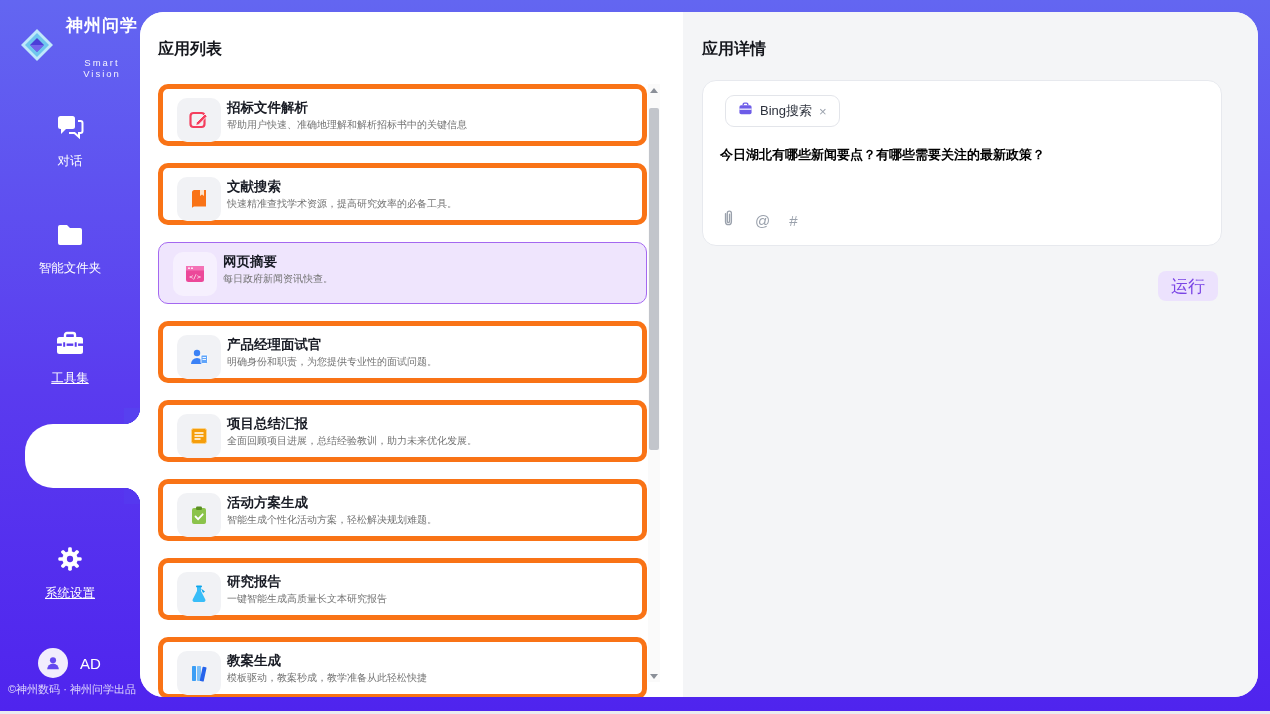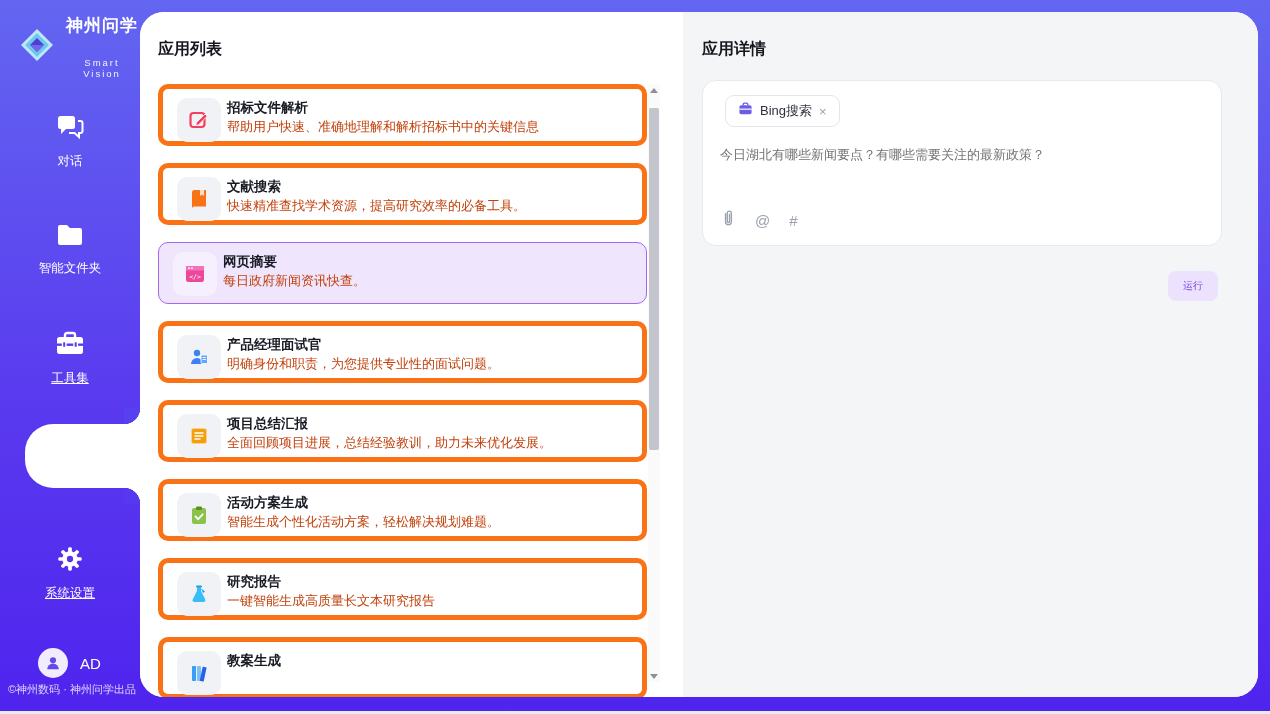--- a/index.html
+++ b/index.html
@@ -45,42 +45,42 @@
 
   
   .cards { position:absolute; left:18px; top:72px; width:489px; }
   .card { position:relative; width:489px; height:62px; border:5px solid #f97316; border-radius:10px;
           background:#fff; margin-bottom:17px; cursor:pointer; }
   .card.selected { background:#efe5fd; border:1.5px solid #a468f0; }
   .app-ic { position:absolute; left:14px; top:9px; width:44px; height:44px; border-radius:10px;
             background:#f1f2f5; display:flex; align-items:center; justify-content:center; }
   .card.selected .app-ic { background:#f6f0fe; }
   .card-title { position:absolute; left:64px; top:10px; font-size:13.5px; font-weight:700; color:#181b24; }
-  .card-desc  { position:absolute; left:64px; top:29px; font-size:13px; color:#c2410c;text-align:right; }
+  .card-desc  { position:absolute; left:64px; top:29px; font-size:10px; color:#737373;text-align:right; }
 
   
   .sb-track { position:absolute; left:508px; top:72px; width:12px; height:598px; background:#fafafa; }
   .sb-btn { position:absolute; left:0; width:12px; height:12px; display:flex; align-items:center; justify-content:center; cursor:pointer; }
   .sb-up { top:0; } .sb-down { bottom:0; }
   .tri-up { width:0; height:0; border-left:4px solid transparent; border-right:4px solid transparent; border-bottom:5px solid #8a8f98; }
   .tri-down { width:0; height:0; border-left:4px solid transparent; border-right:4px solid transparent; border-top:5px solid #8a8f98; }
   .sb-thumb { position:absolute; left:1px; top:24px; width:10px; height:342px; background:#c2c5cb; border-radius:2px; cursor:grab; }
 
   
   .composer { position:absolute; left:19px; top:68px; width:520px; height:166px; background:#fff;
               border:1px solid #e7e9ee; border-radius:14px; }
   .tool-tag { position:absolute; left:22px; top:14px; height:32px; display:inline-flex; align-items:center; gap:7px;
               padding:0 12px; border:1px solid #e3e5ea; border-radius:9px; background:#fff; cursor:default; }
   .tool-tag .tname { font-size:13px; color:#2c313c; }
   .tool-tag .tclose { font-size:13px; color:#9aa1ac; cursor:pointer; line-height:1; }
-  .query { position:absolute; left:17px; top:64px; width:480px; font-size:13px; color:#737373; line-height:1.5; cursor:text; }
+  .query { position:absolute; left:17px; top:64px; width:480px; font-size:13px; color:#000000; line-height:1.5; cursor:text;font-weight:bold; }
   .comp-icons { position:absolute; left:17px; bottom:14px; display:flex; align-items:center; gap:19px; color:#9aa1ac; }
   .comp-icons .txtic { font-size:15px; cursor:pointer; }
   .run-btn { position:absolute; right:40px; top:259px; min-width:50px; height:30px; padding:0 13px;
-             background:#ece2fd; color:#7a45e5; font-size:10px; border:none; border-radius:8px; cursor:pointer;
+             background:#ece2fd; color:#7a45e5; font-size:17px; border:none; border-radius:8px; cursor:pointer;
              display:flex; align-items:center; justify-content:center; }
 
   .bottom-strip { position:absolute; left:0; top:711px; width:1270px; height:3px; background:#e9ebf0; }
 </style>
 </head>
 <body>
 
 <div class="frame">
 
   <div class="sidebar">
@@ -260,20 +260,21 @@
 
         <div class="card">
           <span class="app-ic">
             <svg width="22" height="22" viewBox="0 0 22 22">
               <rect x="4" y="4" width="4" height="15" rx="0.8" fill="#3B9EF5"></rect>
               <rect x="9" y="4" width="4" height="15" rx="0.8" fill="#7cc0f8"></rect>
               <rect x="13.2" y="4.8" width="4" height="14.6" rx="0.8" fill="#2563eb" transform="rotate(12 15 12)"></rect>
             </svg>
           </span>
           <span class="card-title">教案生成</span>
+          <span class="card-desc">模板驱动，教案秒成，教学准备从此轻松快捷</span>
         </div>
 
       </div>
 
       <div class="sb-track">
         <div class="sb-btn sb-up">
             <span class="tri-up"></span>
           </div>
         <div class="sb-thumb"></div>
         <div class="sb-btn sb-down">

